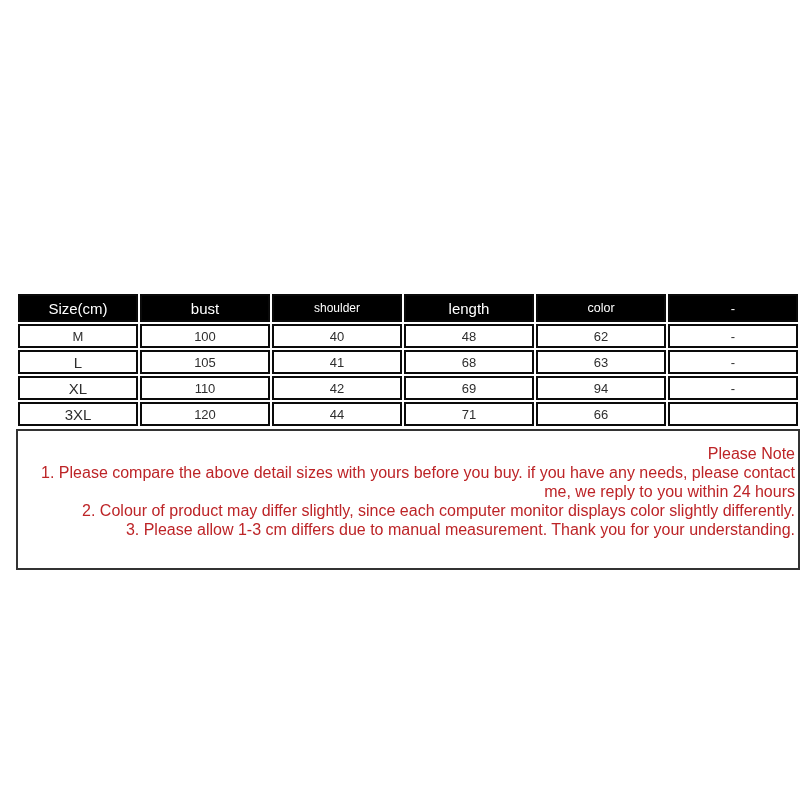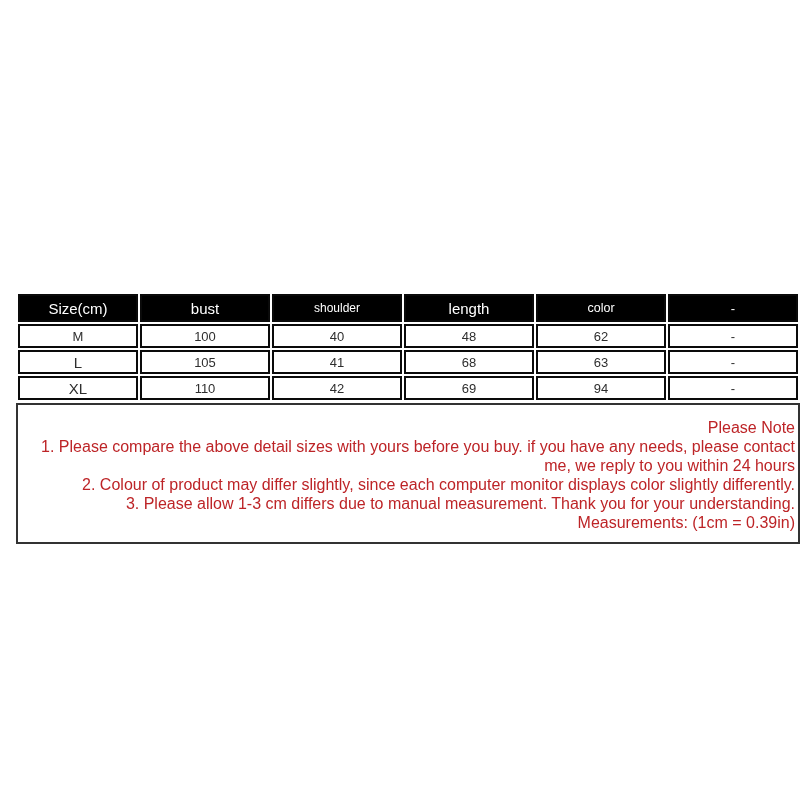--- a/index.html
+++ b/index.html
@@ -112,24 +112,31 @@
         <td>-</td>
       </tr>
       <tr>
         <td class="lbl">XL</td>
         <td>110</td>
         <td>42</td>
         <td>69</td>
         <td>94</td>
         <td>-</td>
       </tr>
+      <tr>
+        <td class="lbl">3XL</td>
+        <td>120</td>
+        <td>44</td>
+        <td>71</td>
+        <td>66</td>
+        <td></td>
+      </tr>
     </tbody>
   </table>
 
   <div class="notes">
     <div class="notes-title">Please Note</div>
     <div class="note-line">1. Please compare the above detail sizes with yours before you buy. if you have any needs, please contact me, we reply to you within 24 hours</div>
     <div class="note-line">2. Colour of product may differ slightly, since each computer monitor displays color slightly differently.</div>
     <div class="note-line">3. Please allow 1-3 cm differs due to manual measurement. Thank you for your understanding.</div>
-    <div class="note-line">Measurements: (1cm = 0.39in)</div>
   </div>
 
 </div>
 
 </body></html>

